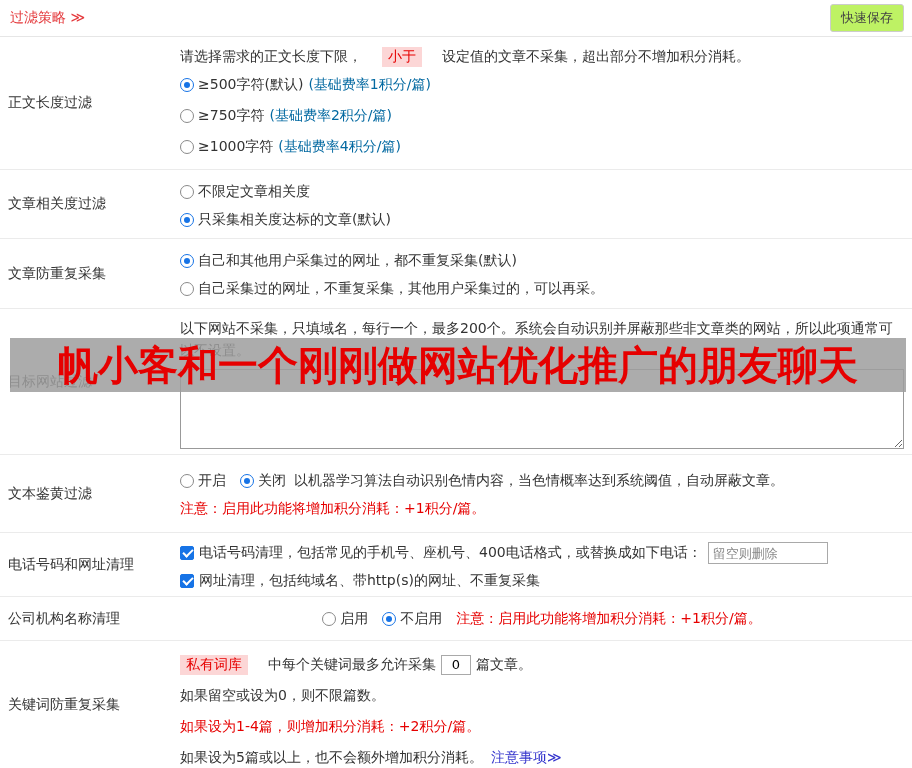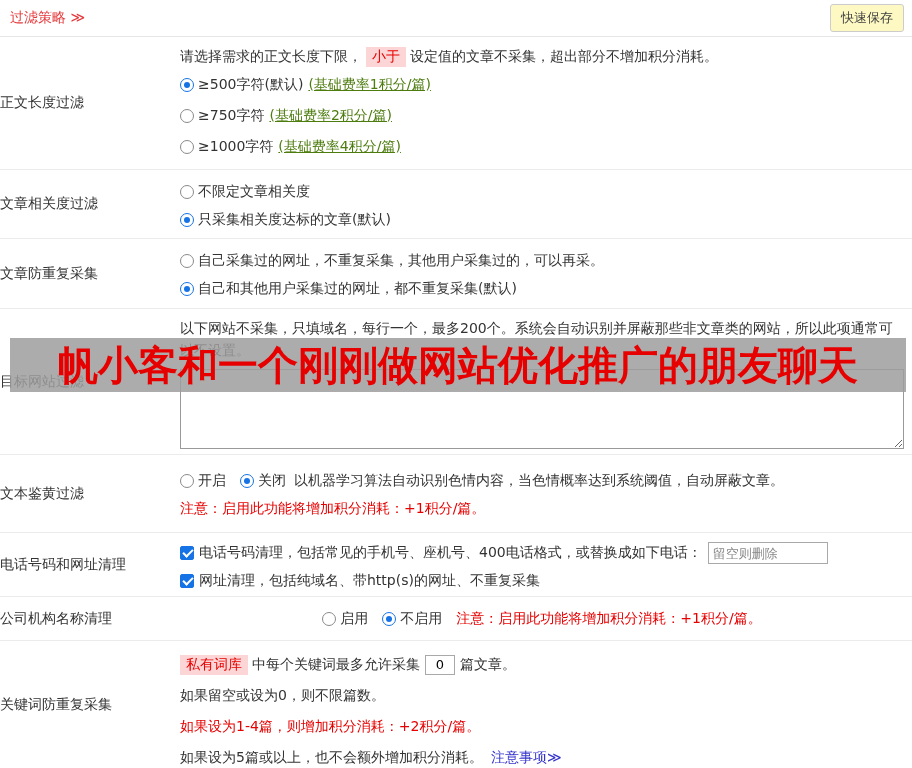--- a/index.html
+++ b/index.html
@@ -8,36 +8,36 @@
     font-family:"DejaVu Sans","Liberation Sans",sans-serif;
     font-size:14px; color:#333; background:#fff;
     position:relative; overflow:hidden;
   }
   .header {
     height:37px; display:flex; align-items:center; justify-content:space-between;
     padding:0 8px 0 10px; border-bottom:1px solid #e6e6e6;
   }
   .title { color:#e4393c; font-size:14px; }
   .save-btn {
-    font-family:inherit; font-size:13px; color:#444; background:#fef9c3;
+    font-family:inherit; font-size:13px; color:#444; background:#bef264;
     border:1px solid #ccc; border-radius:3px; padding:4px 10px; cursor:pointer;
   }
   .row { display:flex; border-bottom:1px solid #ebebeb; }
   .row-label {
     width:172px; flex:none; display:flex; align-items:center;
-    color:#333;
+    padding-left:8px; color:#333;
   }
   .row-content { flex:1; padding:8px 8px 8px 8px; }
   .line { display:flex; align-items:center; height:31px; white-space:nowrap; }
   .line-sm { height:28px; }
   .intro { height:24px; }
   .red { color:#e60000; }
-  .fee { color:#4d7c0f; text-decoration:underline; margin-left:5px; }
+  .fee { color:#0369a1; margin-left:5px; }
   .mark {
-    background:#fcd6d6; color:#e60000; padding:1px 6px; margin:0 4px;
+    background:#fcd6d6; color:#e60000; padding:1px 6px; margin:0 20px;
     display:inline-block;
   }
   .radio {
     width:14px; height:14px; border:1px solid #8a8a8a; border-radius:50%;
     background:#fff; display:inline-block; position:relative; flex:none;
     margin-right:4px; cursor:pointer;
   }
   .radio.checked { border-color:#1673e6; }
   .radio.checked::after {
     content:""; position:absolute; left:3px; top:3px; width:6px; height:6px;
@@ -129,26 +129,26 @@
       <span class="radio checked"></span>
       <span>只采集相关度达标的文章(默认)</span>
     </div>
   </div>
 </div>
 
 <div class="row r3">
   <div class="row-label">文章防重复采集</div>
   <div class="row-content">
     <div class="line line-sm">
+      <span class="radio checked"></span>
+      <span>自己和其他用户采集过的网址，都不重复采集(默认)</span>
+    </div>
+    <div class="line line-sm">
       <span class="radio"></span>
       <span>自己采集过的网址，不重复采集，其他用户采集过的，可以再采。</span>
-    </div>
-    <div class="line line-sm">
-      <span class="radio checked"></span>
-      <span>自己和其他用户采集过的网址，都不重复采集(默认)</span>
     </div>
   </div>
 </div>
 
 <div class="row r4">
   <div class="row-label">目标网站过滤</div>
   <div class="row-content">
     <div class="desc">以下网站不采集，只填域名，每行一个，最多200个。系统会自动识别并屏蔽那些非文章类的网站，所以此项通常可以不设置。</div>
     <textarea class="site-textarea" style=""></textarea>
   </div>

